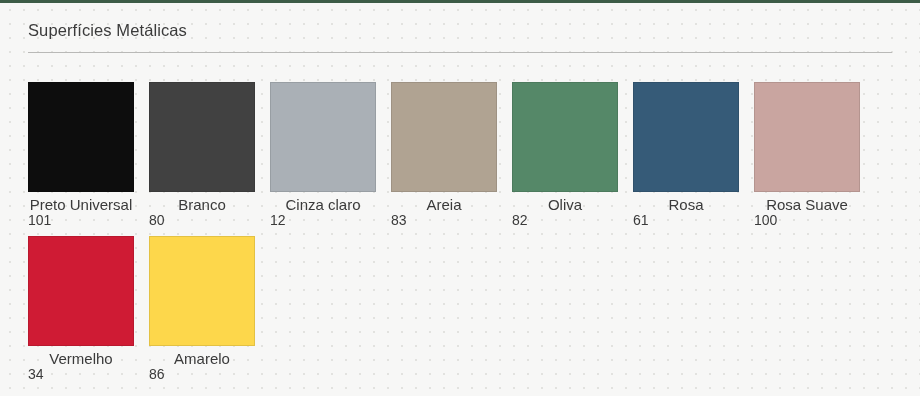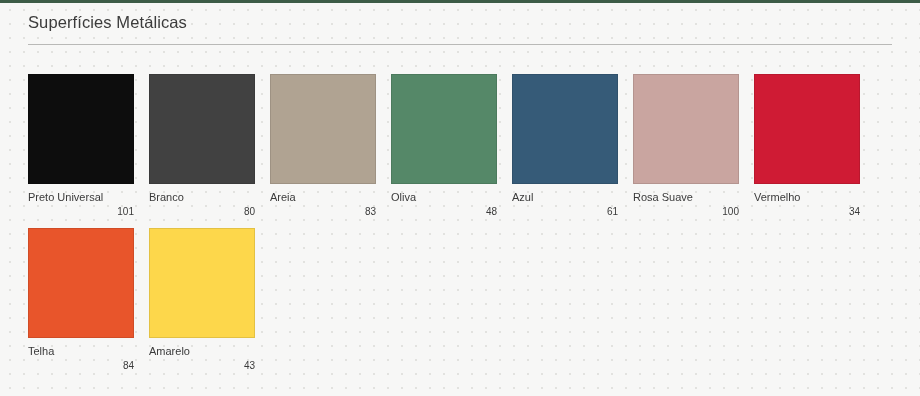--- a/index.html
+++ b/index.html
@@ -30,21 +30,21 @@
     position: absolute;
     top: 0; left: 0;
     width: 920px;
     height: 396px;
     box-sizing: border-box;
     padding: 0 28px;
   }
 
   #page-title {
     margin: 0;
-    padding-top: 12px;
+    padding-top: 20px;
     font-size: 16.5px;
     font-weight: 400;
     color: #3b3b3b;
     letter-spacing: 0.1px;
     line-height: 20px;
   }
 
   #title-rule {
     margin-top: 12px;
     height: 1px;
@@ -66,32 +66,32 @@
 
   .swatch-chip {
     width: 106px;
     height: 110px;
     box-sizing: border-box;
     border: 1px solid rgba(0,0,0,0.10);
   }
 
   .swatch-name {
     margin-top: 7px;
-    font-size: 11px;
+    font-size: 15px;
     color: #3a3a3a;
     line-height: 12px;
     white-space: nowrap;
+    text-align: center;
   }
 
   .swatch-code {
     margin-top: 3px;
-    font-size: 10px;
+    font-size: 14px;
     color: #3a3a3a;
     line-height: 12px;
-    text-align: right;
   }
 
   
   .finish-chrome {
     background:
       linear-gradient(to bottom,
         #f4f4f4 0%,
         #e9e9e9 11%,
         #9a9a9a 13%,
         #cfcfcf 15%,
@@ -145,49 +145,49 @@
         <div class="swatch-chip" style="background: rgb(13, 13, 13);"></div>
         <div class="swatch-name">Preto Universal</div>
         <div class="swatch-code">101</div>
       </div>
       <div class="swatch-cell">
         <div class="swatch-chip" style="background: rgb(65, 65, 65);"></div>
         <div class="swatch-name">Branco</div>
         <div class="swatch-code">80</div>
       </div>
       <div class="swatch-cell">
+        <div class="swatch-chip" style="background: rgb(170, 176, 182);"></div>
+        <div class="swatch-name">Cinza claro</div>
+        <div class="swatch-code">12</div>
+      </div>
+      <div class="swatch-cell">
         <div class="swatch-chip" style="background: rgb(176, 163, 146);"></div>
         <div class="swatch-name">Areia</div>
         <div class="swatch-code">83</div>
       </div>
       <div class="swatch-cell">
         <div class="swatch-chip" style="background: rgb(85, 136, 104);"></div>
         <div class="swatch-name">Oliva</div>
-        <div class="swatch-code">48</div>
+        <div class="swatch-code">82</div>
       </div>
       <div class="swatch-cell">
         <div class="swatch-chip" style="background: rgb(54, 91, 120);"></div>
-        <div class="swatch-name">Azul</div>
+        <div class="swatch-name">Rosa</div>
         <div class="swatch-code">61</div>
       </div>
       <div class="swatch-cell">
         <div class="swatch-chip" style="background: rgb(201, 165, 160);"></div>
         <div class="swatch-name">Rosa Suave</div>
         <div class="swatch-code">100</div>
       </div>
       <div class="swatch-cell">
         <div class="swatch-chip" style="background: rgb(207, 27, 52);"></div>
         <div class="swatch-name">Vermelho</div>
         <div class="swatch-code">34</div>
       </div>
       <div class="swatch-cell">
-        <div class="swatch-chip" style="background: rgb(232, 85, 43);"></div>
-        <div class="swatch-name">Telha</div>
-        <div class="swatch-code">84</div>
-      </div>
-      <div class="swatch-cell">
         <div class="swatch-chip" style="background: rgb(253, 215, 75);"></div>
         <div class="swatch-name">Amarelo</div>
-        <div class="swatch-code">43</div>
+        <div class="swatch-code">86</div>
       </div>
     </div>
 
 </div>
 
 </body></html>

